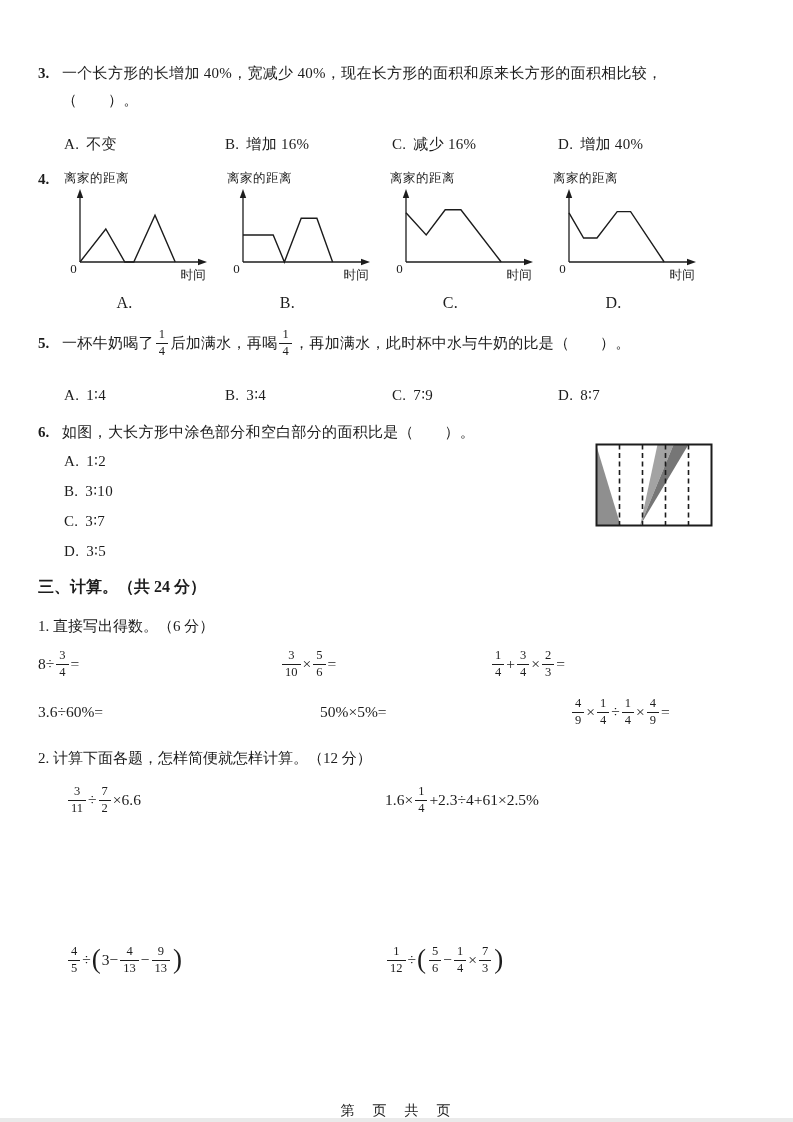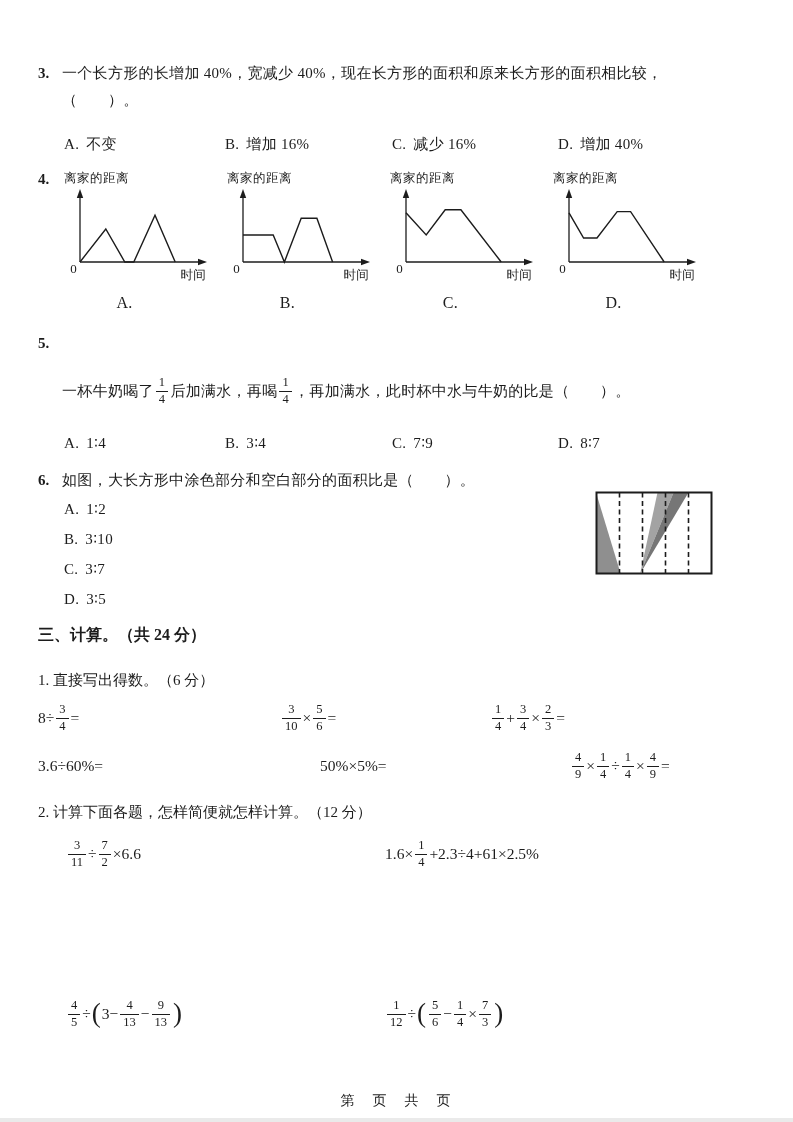--- a/index.html
+++ b/index.html
@@ -22,31 +22,31 @@
   
   .math{display:inline-flex;align-items:center;white-space:nowrap;font-size:15.5px;}
   .mtxt{display:inline-block;}
   .frac{display:inline-flex;flex-direction:column;align-items:center;font-size:12.5px;
         line-height:1.1;margin:0 2px;text-align:center;}
   .frac .num{padding:0 3px 1px;}
   .frac .den{border-top:1.2px solid #1c1c1c;padding:1px 3px 0;}
   .paren{font-size:27px;line-height:0.9;font-weight:400;margin:0 1px;transform:translateY(-1px);}
   
   .sec-title{font-size:16px;font-weight:bold;line-height:26px;margin-top:6px;}
-  .sub{font-size:15px;line-height:26px;margin-top:19px;}
+  .sub{font-size:15px;line-height:26px;margin-top:13px;}
   .calc-grid{display:grid;grid-template-columns:242px 210px auto;align-items:center;
              height:42px;margin-top:4px;}
   .calc2-row{display:flex;align-items:center;height:46px;margin-top:6px;}
   .calc2-row .c-left{width:319px;margin-left:28px;}
   .calc2-row .c-right{flex:1;}
   .spacer{height:106px;}
   
   .q6wrap{position:relative;}
   .q6fig{position:absolute;top:24px;right:42px;width:118px;height:84px;}
-  .footer{position:absolute;left:0;bottom:12px;width:100%;text-align:center;
+  .footer{position:absolute;left:0;bottom:2px;width:100%;text-align:center;
           font-size:14px;letter-spacing:2px;}
   .scan-edge{position:absolute;left:0;bottom:0;width:100%;height:4px;background:#eaeaea;}
 </style>
 </head>
 <body>
 
 <div class="page">
 
   <div class="q">
     <div class="qnum">3.</div>
@@ -118,21 +118,21 @@
               </svg></div>
           <div class="g-label">D.</div>
         </div>
       </div>
     </div>
   </div>
 
   <div class="q" style="margin-top:6px;">
     <div class="qnum" style="line-height:44px;">5.</div>
     <div class="qbody">
-      <div class="math" style="font-size:15px;height:44px;margin-top:48px;">
+      <div class="math" style="font-size:15px;height:44px;">
           <span class="mtxt">一杯牛奶喝了</span>
           <span class="frac">
             <span class="num">1</span>
             <span class="den">4</span>
           </span>
           <span class="mtxt">后加满水，再喝</span>
           <span class="frac">
             <span class="num">1</span>
             <span class="den">4</span>
           </span>

